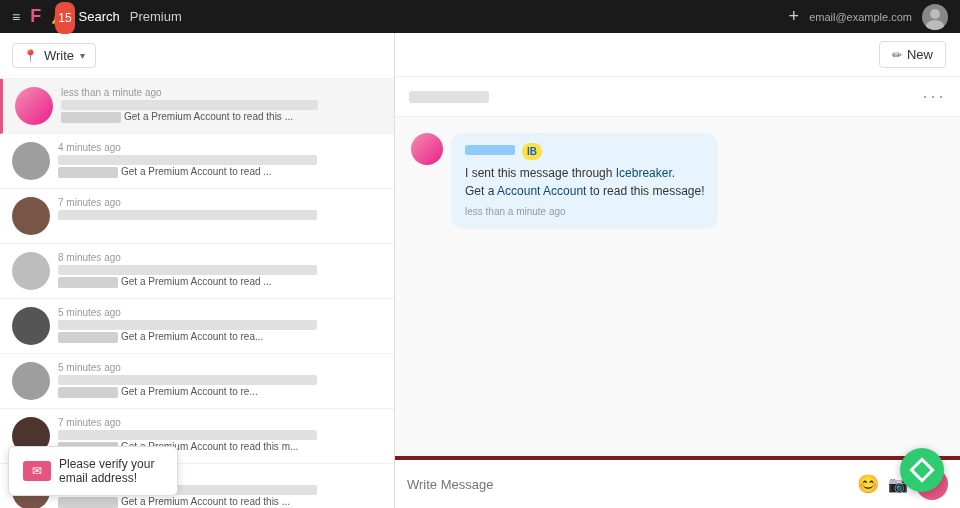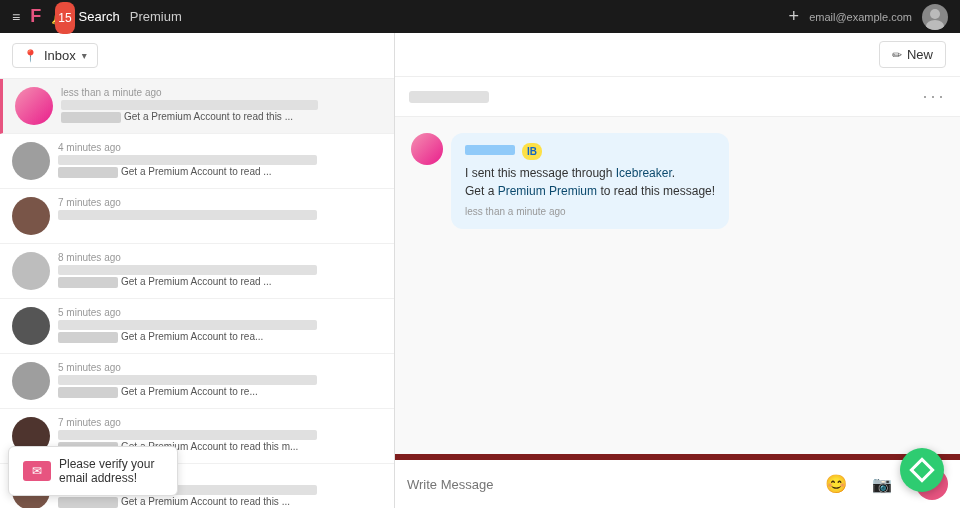--- a/index.html
+++ b/index.html
@@ -205,25 +205,25 @@
       padding: 1px 5px;
       border-radius: 8px;
     }
     .bubble-text { font-size: 12px; color: #333; }
     .bubble-text a { color: #0c4a6e; text-decoration: none; }
     .bubble-time { font-size: 10px; color: #999; margin-top: 4px; }
 
     
     .chat-input-area {
       background: #fff;
-      border-top: 6px solid #7f1d1d;
+      border-top: 4px solid #7f1d1d;
       padding: 8px 12px;
       display: flex;
       align-items: center;
-      gap: 24px;
+      gap: 8px;
       min-height: 50px;
     }
     .chat-input {
       flex: 1;
       border: none;
       outline: none;
       font-size: 13px;
       color: #333;
       background: transparent;
     }
@@ -332,21 +332,21 @@
     </div>
   </div>
 </nav>
 
 <div class="main-container">
 
   <div class="left-panel">
     <div class="inbox-header">
       <div class="inbox-selector">
         <span class="inbox-pin">📍</span>
-        <span>Inbox</span>
+        <span>Write</span>
         <span class="inbox-chevron">▾</span>
       </div>
     </div>
 
     <div class="messages-list">
 
     <div class="message-item active">
     <div class="msg-avatar pink"></div>
     <div class="msg-content">
       <div class="msg-time">less than a minute ago</div>
@@ -443,21 +443,21 @@
     <div class="chat-messages">
       <div class="message-bubble-wrapper">
         <div class="bubble-avatar"></div>
         <div class="bubble">
           <div class="sender-tag">
             <span class="sender-name-blurred"></span>
             <span class="ib-badge">IB</span>
           </div>
           <div class="bubble-text">
             <span>I sent this message through </span><a>Icebreaker</a><span>.</span><br>
-            <span>Get a </span><a>Premium Premium</a><span> to read this message!</span>
+            <span>Get a </span><a>Account Account</a><span> to read this message!</span>
           </div>
           <div class="bubble-time">less than a minute ago</div>
         </div>
       </div>
     </div>
 
     <div class="chat-input-area">
       <input class="chat-input" type="text" placeholder="Write Message" style="">
       <span class="emoji-icon">😊</span>
       <span class="camera-icon">📷</span>

